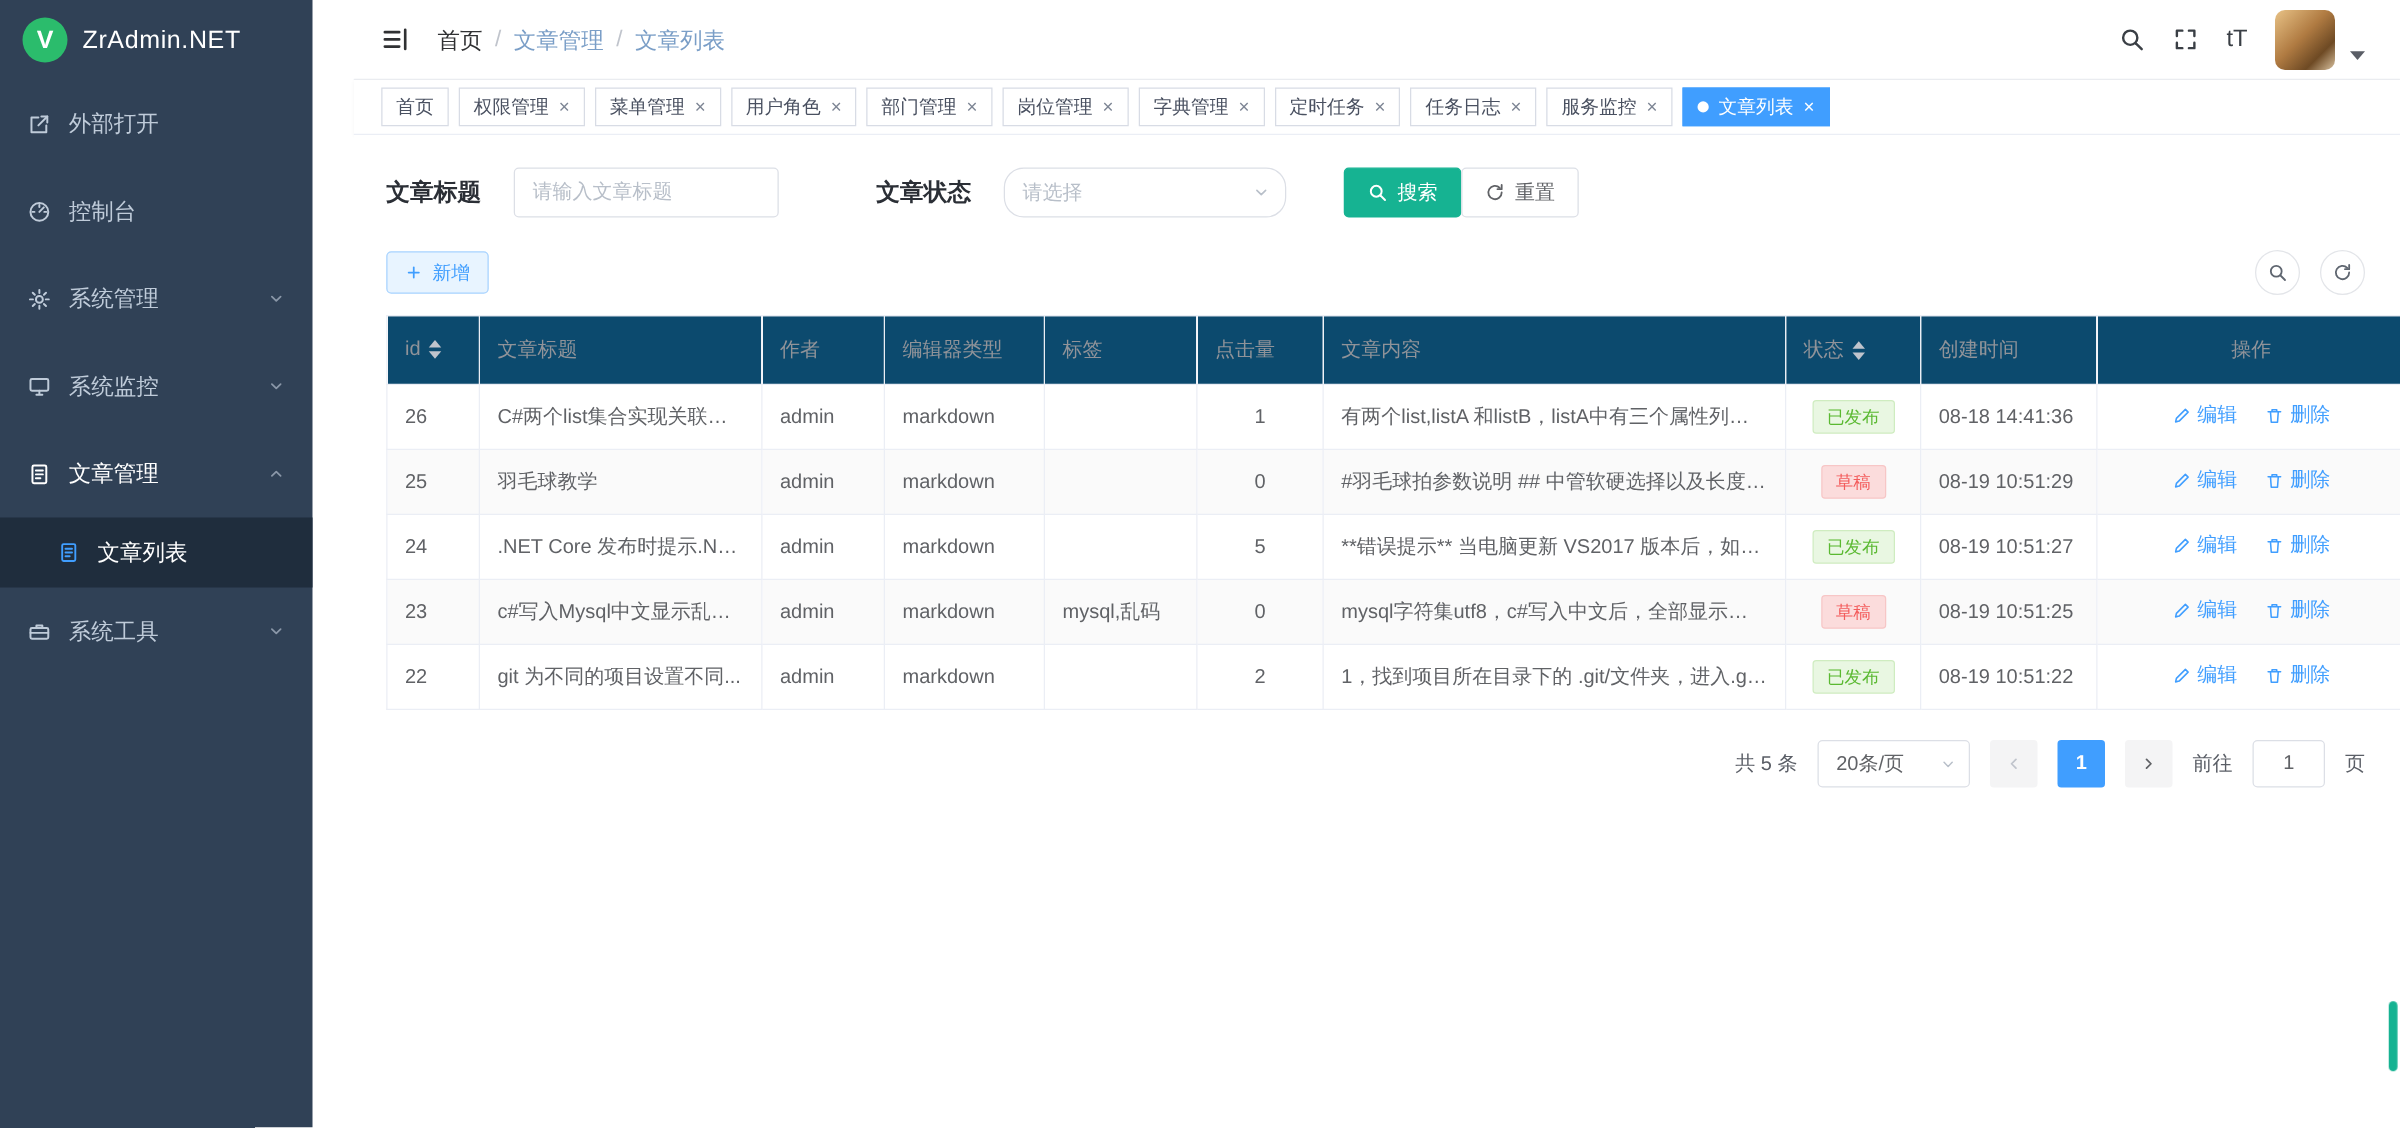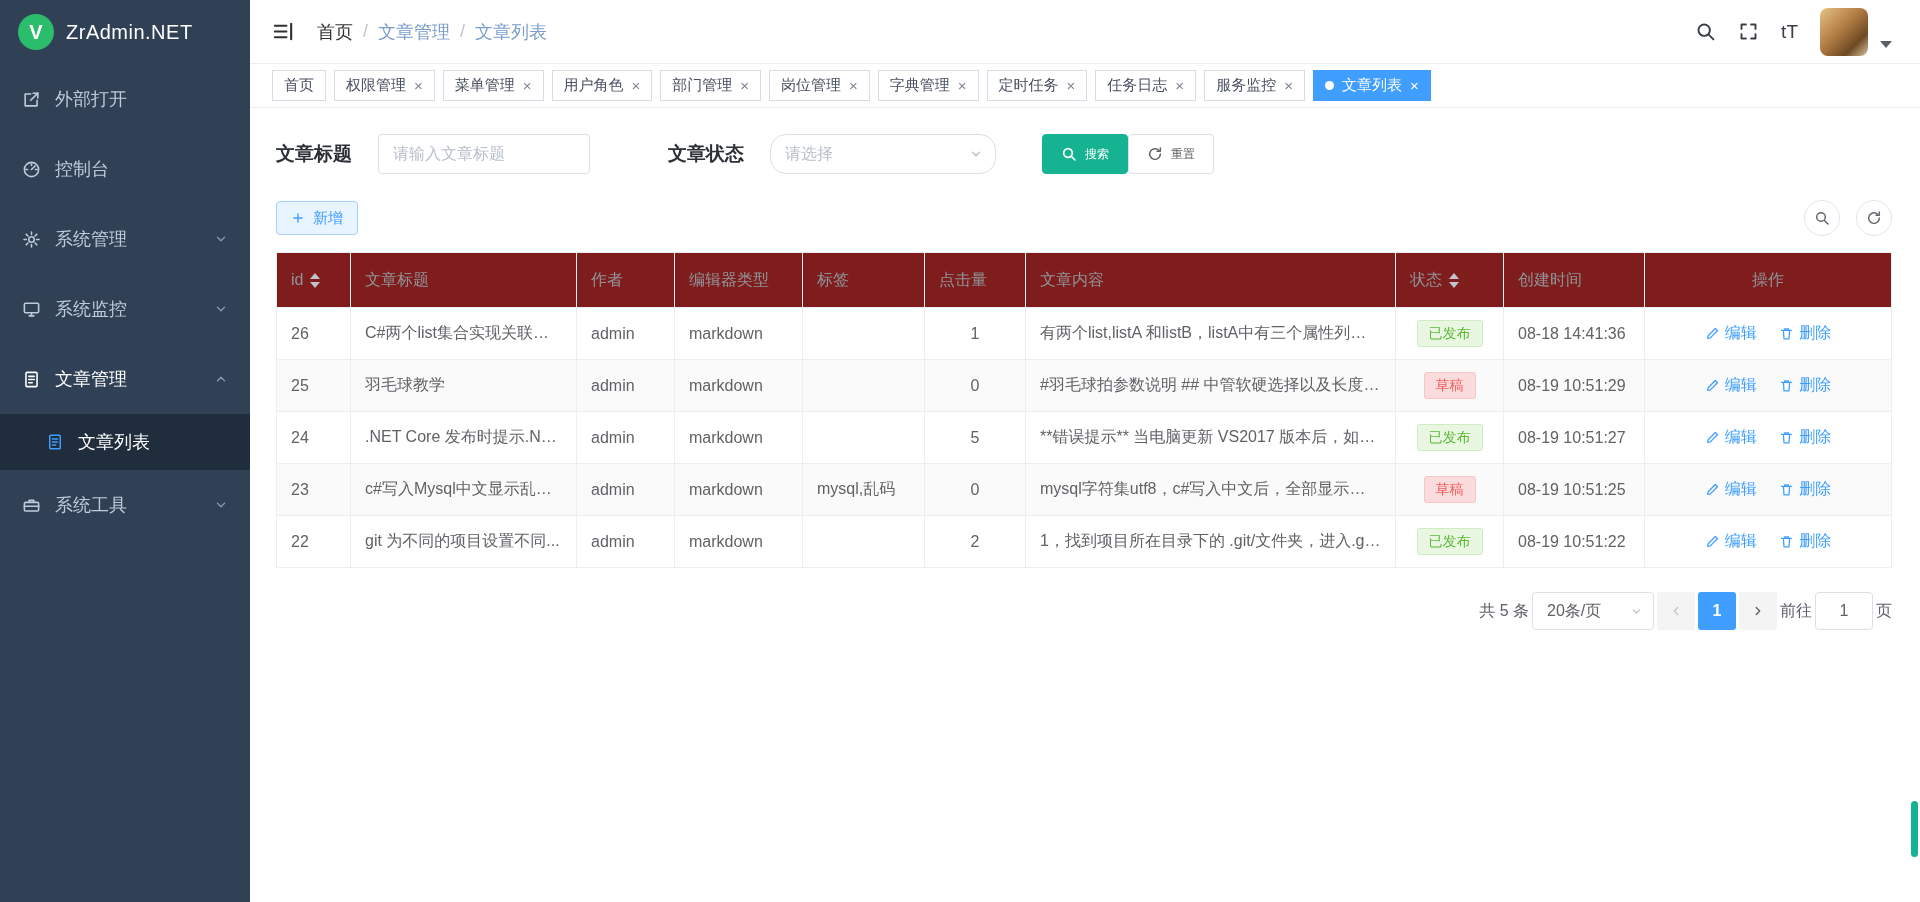--- a/index.html
+++ b/index.html
@@ -16,21 +16,21 @@
   .logo-circle { width: 36px; height: 36px; border-radius: 50%; background: #2bbc6c; color: #fff; font-weight: bold; font-size: 20px; display: grid; place-items: center; }
   .logo-text { color: #fff; font-weight: normal; font-size: 20px; letter-spacing: .5px; }
   .menu-item { height: 70px; display: flex; align-items: center; gap: 14px; padding: 0 22px; font-size: 18px; cursor: pointer; color: #bfcbd9; }
   .menu-item svg { flex-shrink: 0; }
   .menu-item .chev { margin-left: auto; color: #8a97a8; }
   .menu-item.parent-active { color: #fff; }
   .submenu-item { height: 56px; display: flex; align-items: center; gap: 14px; padding: 0 22px 0 46px; font-size: 18px; background: #1f2d3d; color: #fff; cursor: pointer; }
   .submenu-item svg { color: #409eff; }
 
   
-  .main { flex: 1; display: flex; flex-direction: column; min-width: 0; }
+  .main { flex: 1; display: flex; flex-direction: column; min-width: 0; padding-left: 33px; }
 
   .topbar { height: 64px; display: flex; align-items: center; padding: 0 28px 0 22px; border-bottom: 1px solid #eceef2; background: #fff; }
   .hamburger { cursor: pointer; display: flex; align-items: center; color: #303133; }
   .breadcrumb { margin-left: 22px; font-size: 18px; display: flex; align-items: center; gap: 10px; }
   .crumb-home { color: #303133; }
   .crumb-link { color: #7a9ec7; cursor: pointer; }
   .crumb-sep { color: #c0c4cc; }
   .topbar-right { margin-left: auto; display: flex; align-items: center; gap: 22px; }
   .top-icon { color: #3a3f45; cursor: pointer; display: flex; align-items: center; }
   .font-icon { font-size: 19px; color: #3a3f45; cursor: pointer; font-weight: 500; }
@@ -49,47 +49,47 @@
 
   
   .filter-row { display: flex; align-items: center; margin: 6px 0 26px; }
   .filter-label { font-size: 19px; font-weight: bold; color: #2b2f36; margin-right: 26px; white-space: nowrap; }
   .text-input { width: 212px; height: 40px; border: 1px solid #dcdfe6; border-radius: 4px; padding: 0 14px; font-size: 16px; color: #606266; outline: none; font-family: inherit; }
   .text-input::placeholder { color: #b8bfc9; }
   .status-label { margin-left: 78px; }
   .select-box { width: 226px; height: 40px; border: 1px solid #dcdfe6; border-radius: 16px; display: flex; align-items: center; justify-content: space-between; padding: 0 12px 0 14px; cursor: pointer; }
   .select-placeholder { color: #b8bfc9; font-size: 16px; }
   .select-box .chev { color: #b8bfc9; }
-  .btn { display: inline-flex; align-items: center; gap: 8px; height: 40px; padding: 0 18px; border-radius: 4px; border: 1px solid transparent; font-size: 12px; cursor: pointer; font-family: inherit; }
+  .btn { display: inline-flex; align-items: center; gap: 8px; height: 40px; padding: 0 18px; border-radius: 4px; border: 1px solid transparent; font-size: 16px; cursor: pointer; font-family: inherit; }
   .btn-search { background: #16b392; border-color: #16b392; color: #fff; margin-left: 46px; }
   .btn-reset { background: #fff; border-color: #dcdfe6; color: #606266; }
 
   
   .toolbar-row { display: flex; align-items: center; margin-bottom: 16px; }
   .btn-add { height: 34px; padding: 0 14px; font-size: 15px; background: #e8f4ff; border-color: #a6d2ff; color: #409eff; }
   .toolbar-right { margin-left: auto; display: flex; gap: 16px; }
   .circle-btn { width: 36px; height: 36px; border-radius: 50%; border: 1px solid #e3e5e9; background: #fff; display: grid; place-items: center; color: #5f6670; cursor: pointer; }
 
   
   table { width: 100%; border-collapse: collapse; font-size: 16px; color: #606266; table-layout: fixed; }
   th, td { border: 1px solid #ebeef5; padding: 0 14px; height: 52px; text-align: left; overflow: hidden; white-space: nowrap; text-overflow: ellipsis; }
-  th { height: 55px; color: #909399; font-weight: 500; background: #7f1d1d; }
+  th { height: 55px; color: #909399; font-weight: 500; background: #0c4a6e; }
   tbody tr:nth-child(even) { background: #fafafa; }
   .th-sortable { cursor: pointer; }
   .sort { display: inline-flex; flex-direction: column; gap: 3px; margin-left: 7px; vertical-align: middle; }
   .sort .up { width: 0; height: 0; border-left: 5px solid transparent; border-right: 5px solid transparent; border-bottom: 6px solid #c0c4cc; }
   .sort .down { width: 0; height: 0; border-left: 5px solid transparent; border-right: 5px solid transparent; border-top: 6px solid #c0c4cc; }
   .td-center { text-align: center; }
   .badge { display: inline-block; padding: 3px 11px; font-size: 14px; border-radius: 3px; line-height: 1.4; }
   .badge-success { color: #5bb932; background: #e9f7e2; border: 1px solid #cfecc0; }
   .badge-danger { color: #f35b5b; background: #fbdcdc; border: 1px solid #f7c6c6; }
   .link-btn { display: inline-flex; align-items: center; gap: 5px; background: none; border: none; color: #409eff; font-size: 16px; cursor: pointer; font-family: inherit; margin: 0 9px; }
 
   
-  .pagination { display: flex; align-items: center; justify-content: flex-end; gap: 3px; margin-top: 24px; font-size: 16px; color: #5a5e66; }
+  .pagination { display: flex; align-items: center; justify-content: flex-end; gap: 16px; margin-top: 24px; font-size: 16px; color: #5a5e66; }
   .pg-select { width: 122px; height: 38px; border: 1px solid #dcdfe6; border-radius: 4px; display: flex; align-items: center; justify-content: space-between; padding: 0 10px 0 14px; cursor: pointer; color: #606266; }
   .pg-select .chev { color: #b8bfc9; }
   .pg-btn { width: 38px; height: 38px; border-radius: 3px; background: #f4f4f5; border: none; display: grid; place-items: center; cursor: pointer; }
   .pg-btn.disabled { color: #c0c4cc; cursor: default; }
   .pg-btn.enabled { color: #606266; }
   .pg-page { width: 38px; height: 38px; border-radius: 3px; background: #409eff; color: #fff; font-weight: bold; display: grid; place-items: center; cursor: pointer; }
   .goto-input { width: 58px; height: 38px; border: 1px solid #dcdfe6; border-radius: 4px; text-align: center; font-size: 16px; color: #606266; outline: none; font-family: inherit; }
 
   
   .scroll-thumb { position: fixed; right: 2px; bottom: 45px; width: 7px; height: 56px; background: #16b392; border-radius: 4px; }

